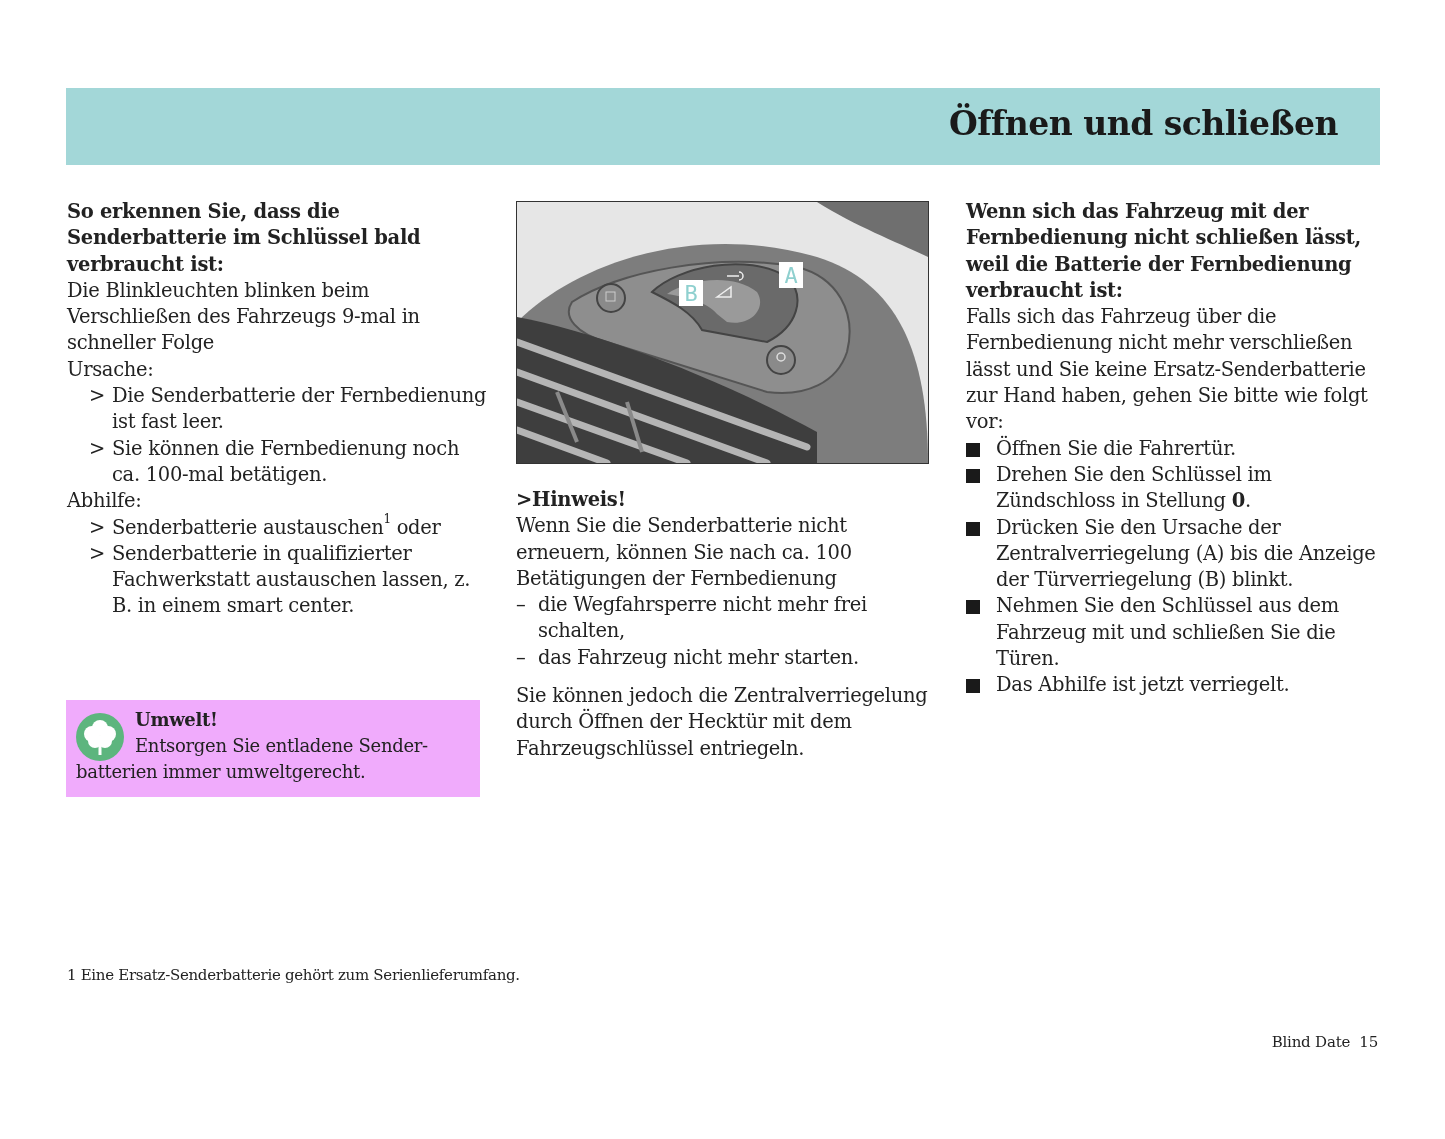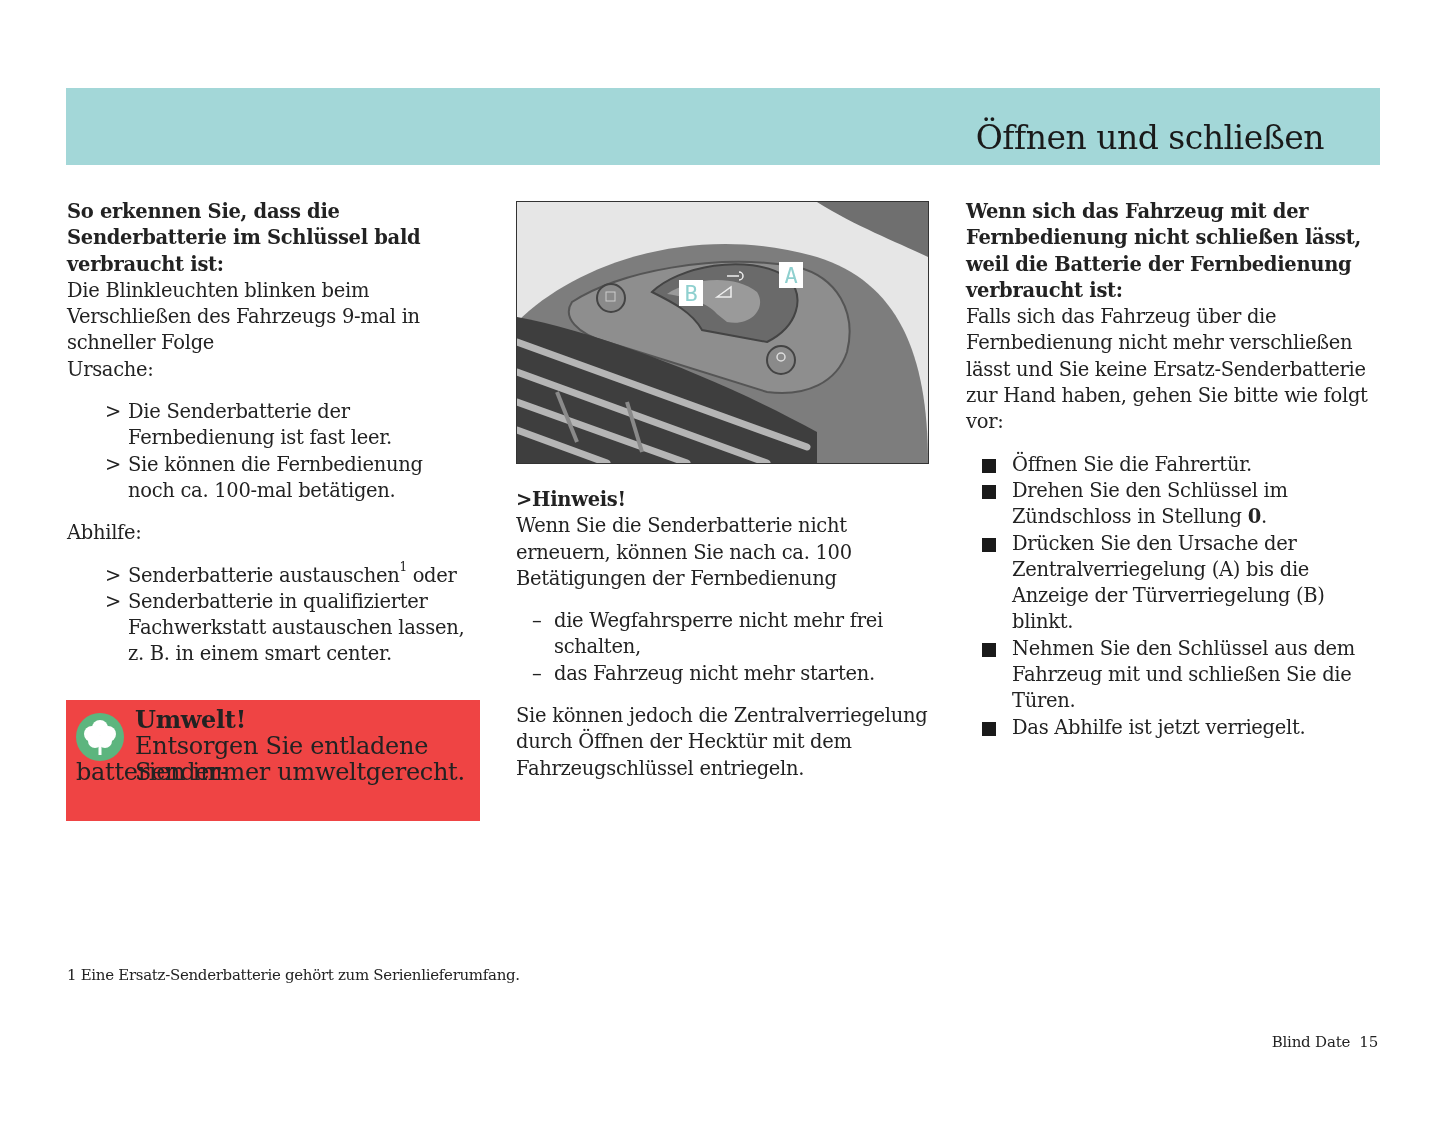--- a/index.html
+++ b/index.html
@@ -1,38 +1,38 @@
 <!DOCTYPE html>
 <html><head>
 <meta charset="utf-8">
 <style>
   html, body { margin:0; padding:0; background:#ffffff; }
   body { width:1445px; height:1139px; position:relative; overflow:hidden;
          font-family:"DejaVu Serif", "Liberation Serif", serif; color:#222; }
   .banner { position:absolute; left:66px; top:88px; width:1314px; height:77px; background:#a3d7d8; }
-  .banner h1 { position:absolute; right:42px; top:16px; margin:14px; font-size:33px; font-weight:normal;
+  .banner h1 { position:absolute; right:42px; top:16px; margin:0; font-size:33px; font-weight:bold;
                font-family:"DejaVu Serif", serif; color:#1a1a1a; letter-spacing:-0.5px; }
   .col { position:absolute; top:199px; font-size:19.5px; line-height:26.3px; letter-spacing:-0.3px; }
   .col1 { left:67px; width:420px; }
   .col2 { left:516px; width:420px; }
   .col3 { left:966px; width:415px; }
   .bold { font-weight:bold; }
   p { margin:0; }
-  .gt-list, .dash-list, .sq-list { list-style:none; margin:16px; padding:0; }
+  .gt-list, .dash-list, .sq-list { list-style:none; margin:0; padding:0; }
   .gt-list li { position:relative; padding-left:45px; }
   .gt-list li::before { content:">"; position:absolute; left:22px; }
   .dash-list li { position:relative; padding-left:22px; }
   .dash-list li::before { content:"–"; position:absolute; left:0; }
   .sq-list li { position:relative; padding-left:30px; }
   .sq-list li .sq { position:absolute; left:0; top:7px; width:14px; height:14px; background:#1a1a1a; }
   sup { font-size:12px; vertical-align:top; line-height:12px; position:relative; top:-2px; }
   .figure { position:absolute; left:516px; top:201px; width:411px; height:261px; border:1.5px solid #333;
             background:#e8e8e8; overflow:hidden; }
-  .env { position:absolute; left:66px; top:700px; width:414px; height:121px; background:#ef4444;
-         font-size:24px; line-height:26.3px; letter-spacing:-0.3px; }
+  .env { position:absolute; left:66px; top:700px; width:414px; height:97px; background:#f0abfc;
+         font-size:18px; line-height:26.3px; letter-spacing:-0.3px; }
   .env .icon { position:absolute; left:10px; top:13px; width:48px; height:48px; border-radius:50%; background:#5db57e; }
   .env .title { position:absolute; left:69px; top:7px; font-weight:bold; }
   .env .line1 { position:absolute; left:69px; top:33px; }
   .env .line2 { position:absolute; left:10px; top:59px; }
   .footnote { position:absolute; left:67px; top:966px; font-size:15px; letter-spacing:-0.3px; }
   .pagefoot { position:absolute; right:67px; top:1033px; font-size:15px; letter-spacing:-0.2px; }
   .mt { margin-top:12px; }
 </style>
 </head>
 <body>

